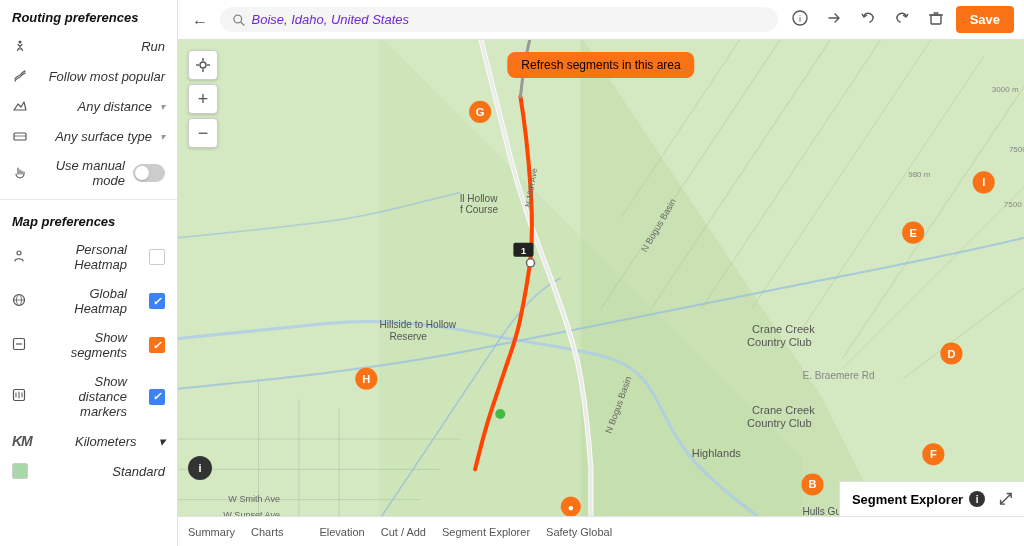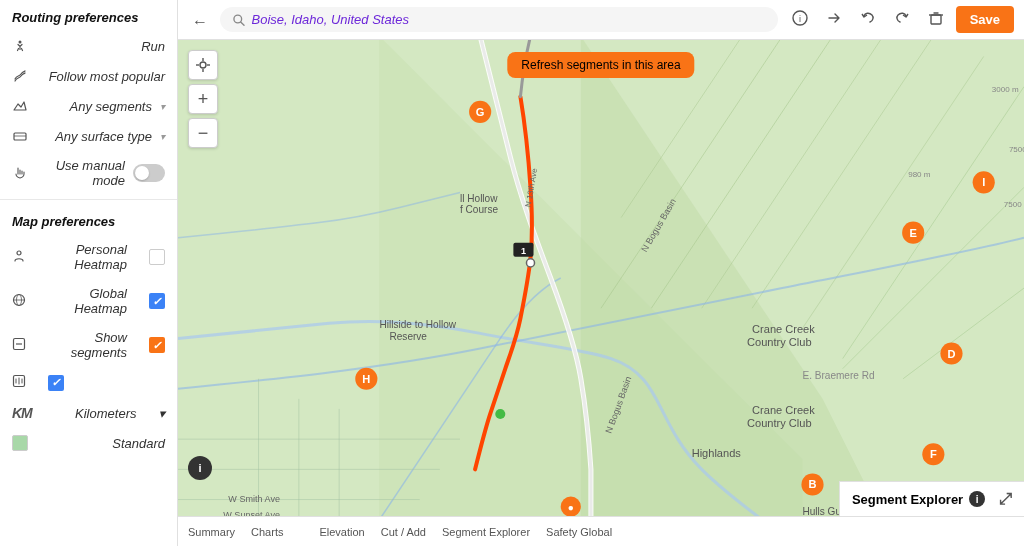--- a/index.html
+++ b/index.html
@@ -229,21 +229,21 @@
     </span>
     <span class="item-label">Follow most popular</span>
   </div>
 
   <div class="sidebar-item">
     <span class="item-icon">
       <svg width="14" height="14" viewBox="0 0 14 14" fill="none">
           <path d="M1 11 L5 5 L8 8 L11 3 L13 11 Z" stroke="#555" stroke-width="1.2" fill="none" stroke-linejoin="round"></path>
         </svg>
     </span>
-    <span class="item-label">Any segments</span>
+    <span class="item-label">Any distance</span>
     <span class="item-chevron">▾</span>
   </div>
 
   <div class="sidebar-item">
     <span class="item-icon">
       <svg width="14" height="14" viewBox="0 0 14 14" fill="none">
           <rect x="1" y="4" width="12" height="7" rx="1" stroke="#555" stroke-width="1.2" fill="none"></rect>
           <line x1="1" y1="7" x2="13" y2="7" stroke="#555" stroke-width="0.8"></line>
         </svg>
     </span>
@@ -305,20 +305,21 @@
       </div>
   </div>
 
   <div class="map-pref-item">
     <span class="item-icon">
       <svg width="14" height="14" viewBox="0 0 14 14" fill="none">
           <rect x="1.5" y="1.5" width="11" height="11" rx="1.5" stroke="#555" stroke-width="1.2" fill="none"></rect>
           <path d="M4 5 L4 9 M7 4 L7 10 M10 5 L10 9" stroke="#555" stroke-width="1" stroke-linecap="round"></path>
         </svg>
     </span>
+    <span class="item-label">Show distance markers</span>
     <div class="cb-blue">
         <span class="cb-check">✓</span>
       </div>
   </div>
 
   <div class="map-pref-item">
     <span class="item-icon" style="font-size:14px;font-weight:700;color:#555;letter-spacing:-1px;">KM</span>
     <span class="item-label">Kilometers</span>
     <span class="item-chevron">▾</span>
   </div>

